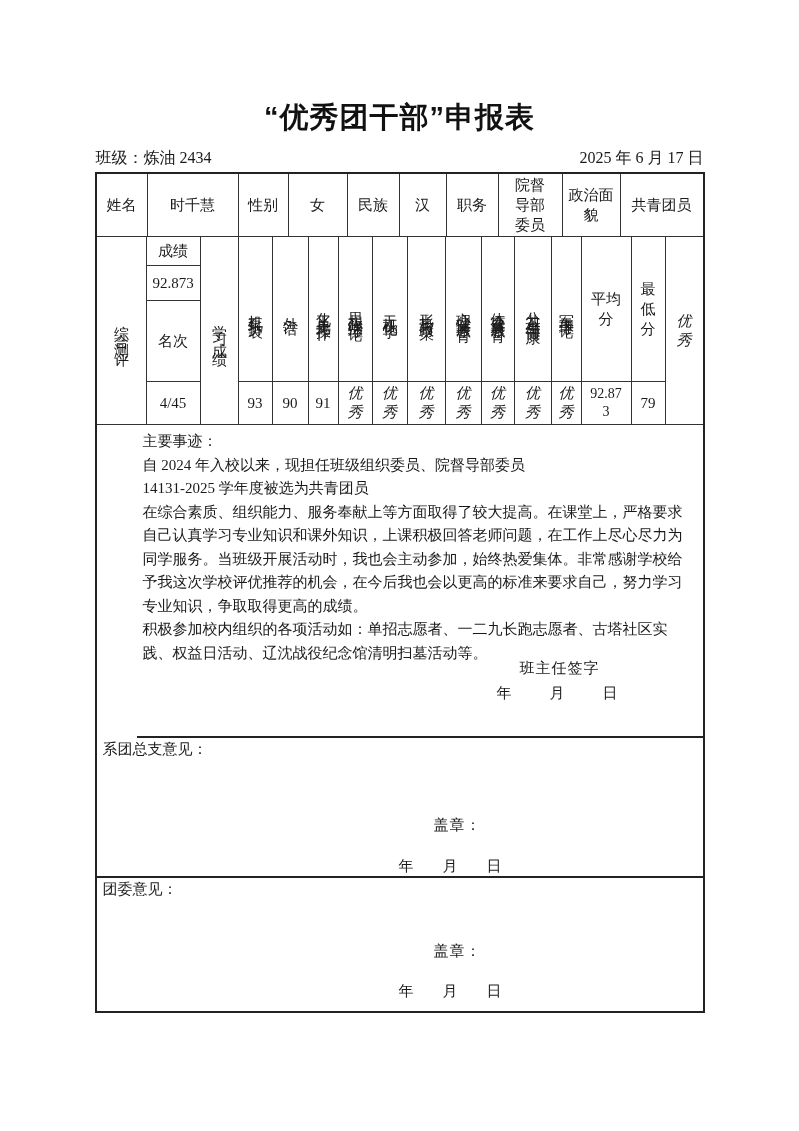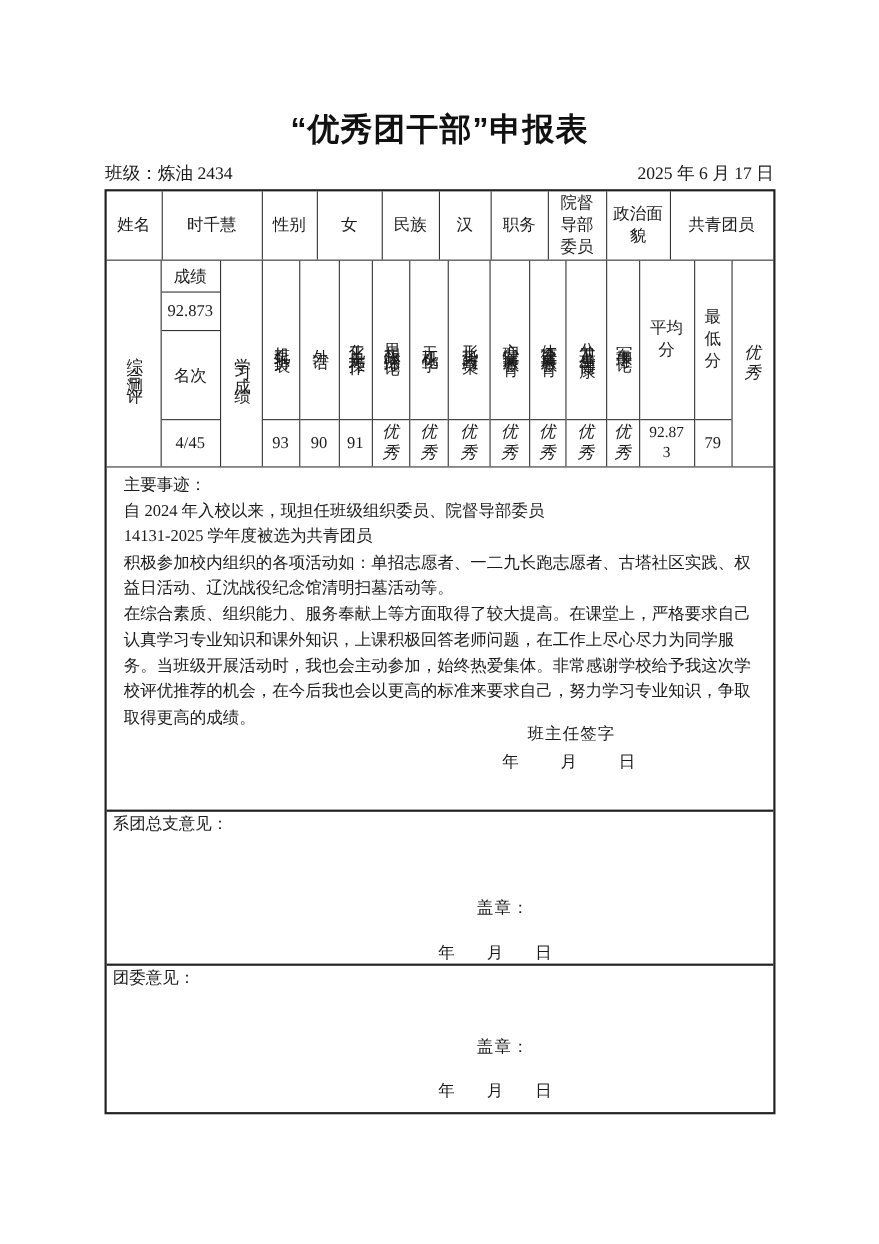--- a/index.html
+++ b/index.html
@@ -61,22 +61,23 @@
   .stack .scell {
     border-bottom:1px solid #333;
     display:flex; align-items:center; justify-content:center;
     font-size:15px; text-align:center;
   }
   .stack .scell:last-child { border-bottom:none; }
 
   
   .ach {
     height:313px; border-bottom:2px solid #222;
-    padding:5px 6px 0 16px; font-size:15px; line-height:23.5px;
+    padding:5px 6px 0 6px; font-size:15px; line-height:23.5px;
     position:relative;
+    margin-left:40px;
   }
   .teacher-sign { position:absolute; left:383px; top:232px; font-size:15px; letter-spacing:1px; }
   .ymd { position:absolute; display:flex; font-size:15px; }
   .ach .ymd { left:360px; top:257px; gap:38px; }
 
   
   .opinion { position:relative; padding:2px 6px 0 6px; font-size:15px; }
   .sec3 { height:140px; border-bottom:2px solid #222; }
   .sec4 { height:133px; }
   .seal { position:absolute; left:337px; font-size:15px; letter-spacing:1px; }
@@ -101,21 +102,21 @@
   <div class="sheet">
 
     <div class="row1">
       <div class="cell" style="width:51px">姓名</div>
       <div class="cell" style="width:91px">时千慧</div>
       <div class="cell" style="width:50px">性别</div>
       <div class="cell" style="width:59px">女</div>
       <div class="cell" style="width:52px">民族</div>
       <div class="cell" style="width:47px">汉</div>
       <div class="cell" style="width:52px">职务</div>
-      <div class="cell" style="width:53px">
+      <div class="cell" style="width:64px">
           <span class="wrapname" style="width:32px">院督导部委员</span>
         </div>
       <div class="cell" style="width:58px">
           <span class="wrapname" style="width:47px">政治面貌</span>
         </div>
       <div class="cell">共青团员</div>
     </div>
 
     <div class="sec2">
       <div class="col full" style="width:50px">
@@ -223,22 +224,22 @@
         <div class="val">
             <span class="two">优秀</span>
           </div>
       </div>
     </div>
 
     <div class="ach">
       <div>主要事迹：</div>
       <div>自 2024 年入校以来，现担任班级组织委员、院督导部委员</div>
       <div>14131-2025 学年度被选为共青团员</div>
+      <div>在综合素质、组织能力、服务奉献上等方面取得了较大提高。在课堂上，严格要求自己认真学习专业知识和课外知识，上课积极回答老师问题，在工作上尽心尽力为同学服务。当班级开展活动时，我也会主动参加，始终热爱集体。非常感谢学校给予我这次学校评优推荐的机会，在今后我也会以更高的标准来要求自己，努力学习专业知识，争取取得更高的成绩。</div>
       <div>积极参加校内组织的各项活动如：单招志愿者、一二九长跑志愿者、古塔社区实践、权益日活动、辽沈战役纪念馆清明扫墓活动等。</div>
-      <div>在综合素质、组织能力、服务奉献上等方面取得了较大提高。在课堂上，严格要求自己认真学习专业知识和课外知识，上课积极回答老师问题，在工作上尽心尽力为同学服务。当班级开展活动时，我也会主动参加，始终热爱集体。非常感谢学校给予我这次学校评优推荐的机会，在今后我也会以更高的标准来要求自己，努力学习专业知识，争取取得更高的成绩。</div>
       <div class="teacher-sign">班主任签字</div>
       <div class="ymd">
         <span>年</span>
         <span>月</span>
         <span>日</span>
       </div>
     </div>
 
     <div class="opinion sec3">
       <div>系团总支意见：</div>

